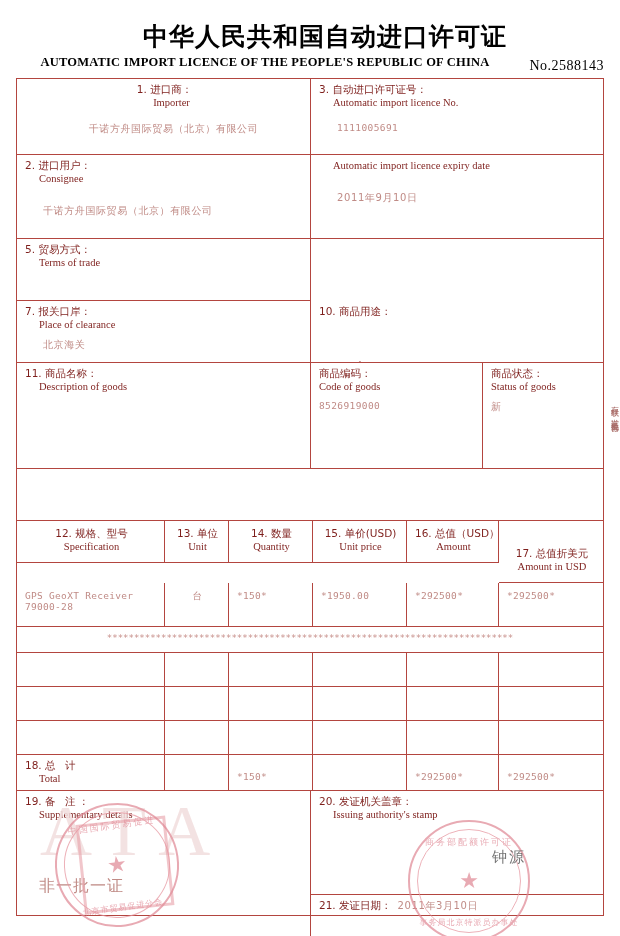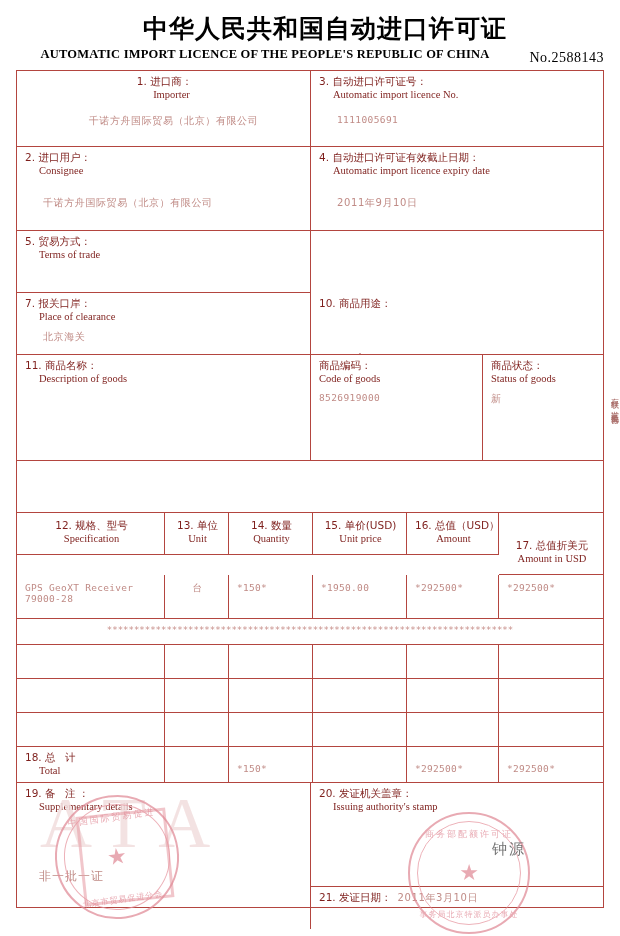--- a/index.html
+++ b/index.html
@@ -23,21 +23,21 @@
     padding: 0;
   }
   
   .doc-title {
     text-align: center;
     font-family: "DejaVu Serif", serif;
     font-weight: bold;
     font-size: 25px;
     letter-spacing: 1px;
     color: #000000;
-    margin: 12px 0 2px 0;
+    margin: 20px 0 2px 0;
     padding-left: 30px;
   }
   .doc-subtitle {
     text-align: center;
     font-family: "Liberation Serif", serif;
     font-weight: bold;
     font-size: 12.5px;
     color: #000000;
     letter-spacing: 0.2px;
     padding-left: 20px;
@@ -153,21 +153,21 @@
   .total-label-cn {
     font-family: "DejaVu Sans", sans-serif;
     font-size: 10.5px;
     color: #7e1f1c;
     letter-spacing: 3px;
   }
 
   
   .note-text {
     font-family: Liberation Mono, monospace;
-    font-size: 12px;
+    font-size: 16px;
     color: #c08b86;
     letter-spacing: 1px;
   }
   .footer {
     position: absolute;
     left: 16px;
     top: 937px;
     font-family: "DejaVu Sans", sans-serif;
     font-size: 14px;
     color: #000000;
@@ -299,21 +299,20 @@
       </div>
     </div>
 
     <div class="row">
       <div class="cell bb br w-left" style="height:84px;">
         <div class="lbl-cn"><span>2.</span> <span>进口用户：</span></div>
         <div class="lbl-en" style="padding-left:14px;">Consignee</div>
         <div class="val" style="margin-top:18px;">千诺方舟国际贸易（北京）有限公司</div>
       </div>
       <div class="cell bb w-right" style="height:84px;">
-        <div class="lbl-cn"><span>4.</span> <span>自动进口许可证有效截止日期：</span></div>
         <div class="lbl-en" style="padding-left:14px;">Automatic import licence expiry date</div>
         <div class="val" style="margin-top:18px;">2011年9月10日</div>
       </div>
     </div>
 
     <div class="row">
       <div class="cell bb br w-left" style="height:62px;">
         <div class="lbl-cn"><span>5.</span> <span>贸易方式：</span></div>
         <div class="lbl-en" style="padding-left:14px;">Terms of trade</div>
       </div>

